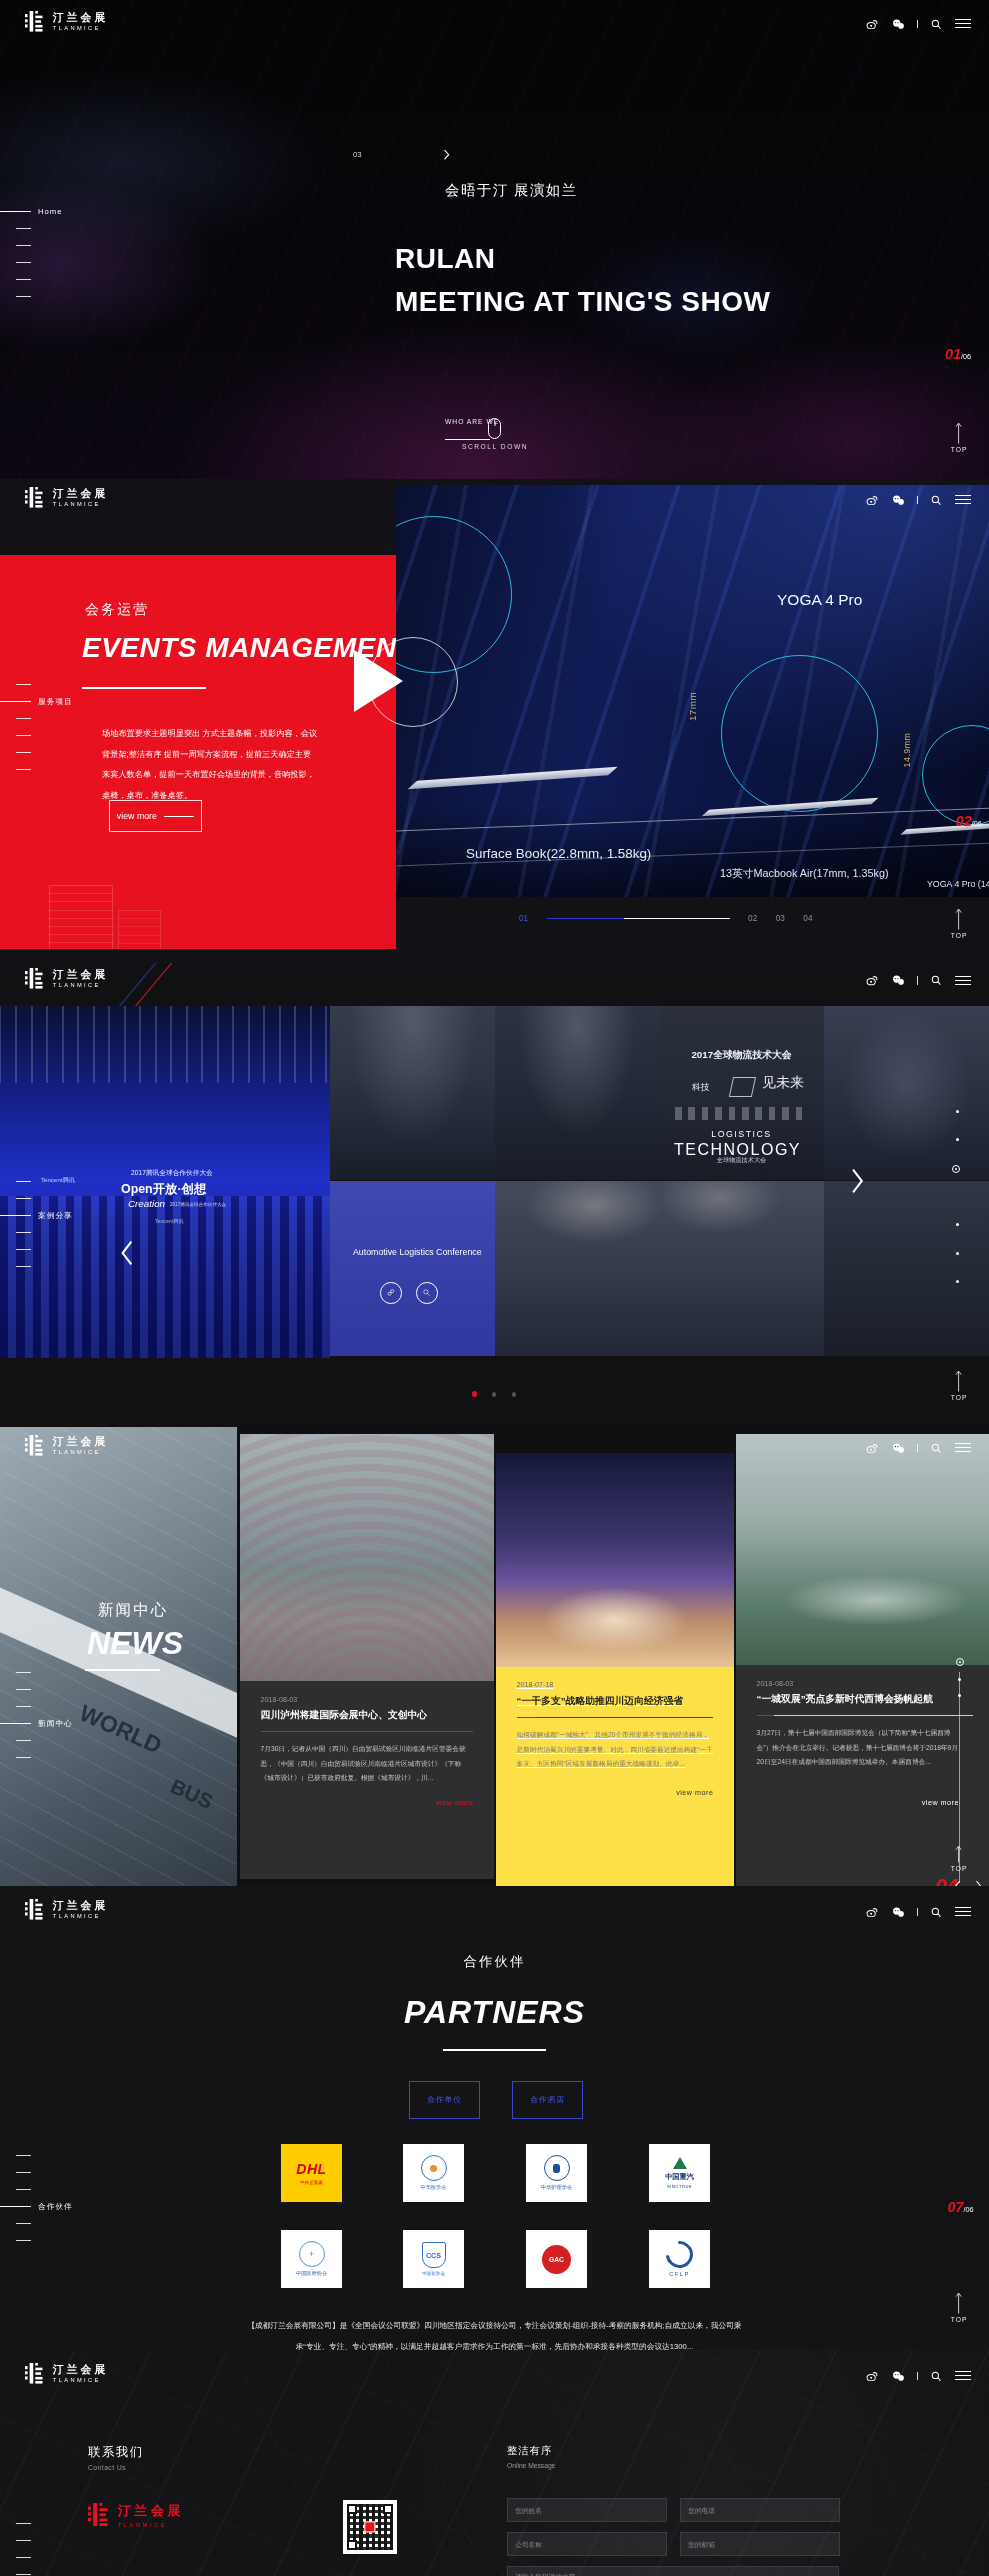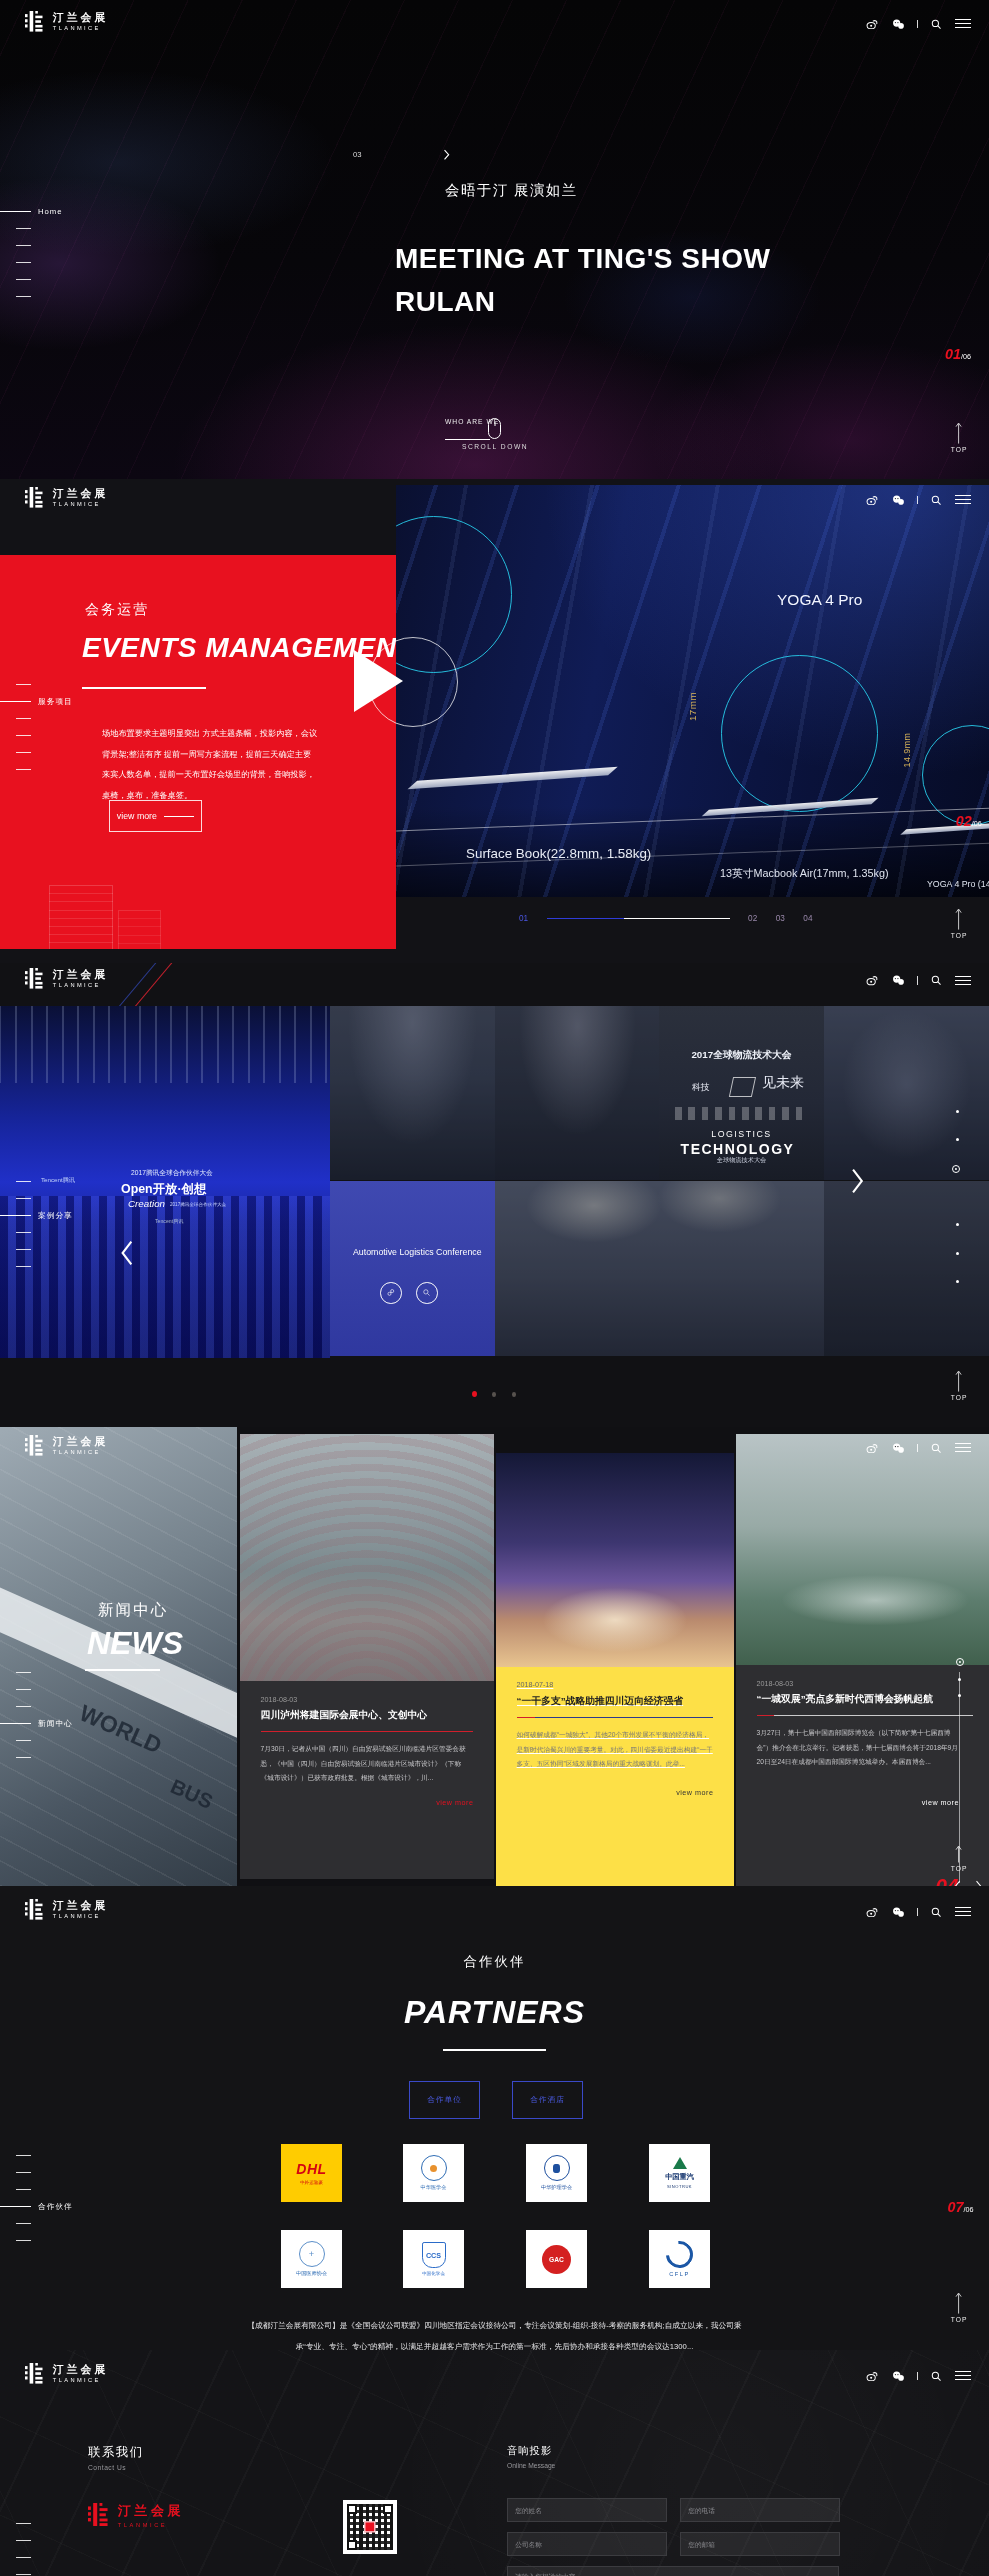--- a/index.html
+++ b/index.html
@@ -171,22 +171,22 @@
   <i class="tick" style="top:279px"></i>
   <i class="tick" style="top:296px"></i>
 
   <span class="s" style="left:353px;top:150px;font-size:7.7px;color:#ddd;">03</span>
   <svg class="s" style="left:443px;top:149px;" width="7.2" height="11.3" viewBox="0 0 14 22">
         <path d="M3 2l8 9-8 9" stroke="#fff" stroke-width="2.2" fill="none"></path>
       </svg>
 
   <div class="s" style="left:445px;top:181px;font-size:14.4px;letter-spacing:1.5px;">会晤于汀 展演如兰</div>
   <div class="s hero-title" style="left:395px;top:237px;">
+    <div>RULAN</div>
     <div>MEETING AT TING'S SHOW</div>
-    <div>RULAN</div>
   </div>
   <div class="s" style="left:445px;top:418px;font-size:6.7px;letter-spacing:1px;color:#eee;cursor:pointer;">WHO ARE WE</div>
   <div class="s" style="left:445px;top:439px;width:45px;height:1px;background:#fff;"></div>
 
   <div class="s" style="left:488px;top:418px;">
         <div class="mouse"></div>
       </div>
   <div class="s" style="left:495px;top:443px;transform:translateX(-50%);font-size:6.7px;letter-spacing:1.5px;color:#ddd;">SCROLL DOWN</div>
 
   <div class="pageind" style="right:18px;top:346px;">
@@ -331,21 +331,21 @@
   <div class="cell" style="left:495px;top:43px;width:165px;height:174px;background:radial-gradient(ellipse at 50% 12%,rgba(240,240,255,.30),transparent 50%),linear-gradient(180deg,#3a3f4a 0%,#2c313b 50%,#1c1f26 100%);">
         <div class="shade"></div>
       </div>
   <div class="cell" style="left:659px;top:43px;width:165px;height:174px;background:linear-gradient(180deg,#2b303c 0%,#232836 55%,#181c26 100%);">
     <div class="s" style="left:0;right:0;top:43px;text-align:center;font-size:9.8px;font-weight:bold;color:#f0f3fa;">2017全球物流技术大会</div>
     <div class="s" style="left:33px;top:76px;font-size:8.8px;color:#e8ebf5;">科技</div>
     <div class="s" style="left:72px;top:71px;width:20.6px;height:17.5px;border:1px solid rgba(255,255,255,.7);transform:skewX(-12deg);"></div>
     <div class="s" style="left:103px;top:68px;font-size:14px;color:#e8ebf5;">见未来</div>
     <div class="s" style="left:15.5px;right:15.5px;top:101px;height:13.4px;background:repeating-linear-gradient(90deg,rgba(255,255,255,.55) 0 6.7px,transparent 6.7px 13.4px);opacity:.5;"></div>
     <div class="s" style="left:0;right:0;top:123px;text-align:center;font-size:8.8px;letter-spacing:1.5px;color:#fff;">LOGISTICS</div>
-    <div class="s" style="left:0;right:8px;top:135px;text-align:center;font-size:14px;letter-spacing:1.5px;font-weight:bold;color:#fff;">TECHNOLOGY</div>
+    <div class="s" style="left:0;right:8px;top:135px;text-align:center;font-size:16px;letter-spacing:1.5px;font-weight:normal;color:#fff;">TECHNOLOGY</div>
     <div class="s" style="left:0;right:0;top:150px;text-align:center;font-size:6.2px;color:#cfd4e2;">全球物流技术大会</div>
   </div>
   <div class="cell" style="left:824px;top:43px;width:165px;height:174px;background:radial-gradient(ellipse at 50% 45%,rgba(220,228,255,.22),transparent 55%),linear-gradient(180deg,#4a5161 0%,#333947 55%,#20242e 100%);">
         <div class="shade"></div>
       </div>
 
   <div class="cell" style="left:330px;top:218px;width:165px;height:175px;background:linear-gradient(180deg,#3b4252,#262b36);">
     <div class="bluecard"></div>
     <div class="s" style="left:23px;top:66px;font-size:8.8px;color:#fff;">Automotive Logistics Conference</div>
     <div class="s" style="left:50px;top:101px;display:flex;gap:14.4px;">
@@ -751,21 +751,21 @@
 
   <div class="qr" style="left:343px;top:150px;">
     <div class="qr-in">
       <i class="qr-eye" style="left:0;top:0;"></i>
           <i class="qr-eye" style="right:0;top:0;"></i>
           <i class="qr-eye" style="left:0;bottom:0;"></i>
       <i class="qr-c"></i>
     </div>
   </div>
 
-  <div class="s" style="left:507px;top:94px;font-size:10.3px;letter-spacing:1px;">音响投影</div>
+  <div class="s" style="left:507px;top:94px;font-size:10.3px;letter-spacing:1px;">整洁有序</div>
   <div class="s" style="left:507px;top:112px;font-size:6.7px;color:#98989c;">Online Message</div>
 
   <input class="finput" style="left: 507px; top: 148px; width: 160px;" placeholder="您的姓名">
   <input class="finput" style="left: 680px; top: 148px; width: 160px;" placeholder="您的电话">
   <input class="finput" style="left: 507px; top: 182px; width: 160px;" placeholder="公司名称">
   <input class="finput" style="left: 680px; top: 182px; width: 160px;" placeholder="您的邮箱">
   <textarea class="finput" style="left: 507px; top: 216px; width: 332px; height: 67px;" placeholder="请输入您想说的内容"></textarea>
 
   <i class="tick" style="top:173px;"></i>
   <i class="tick" style="top:190px;"></i>

